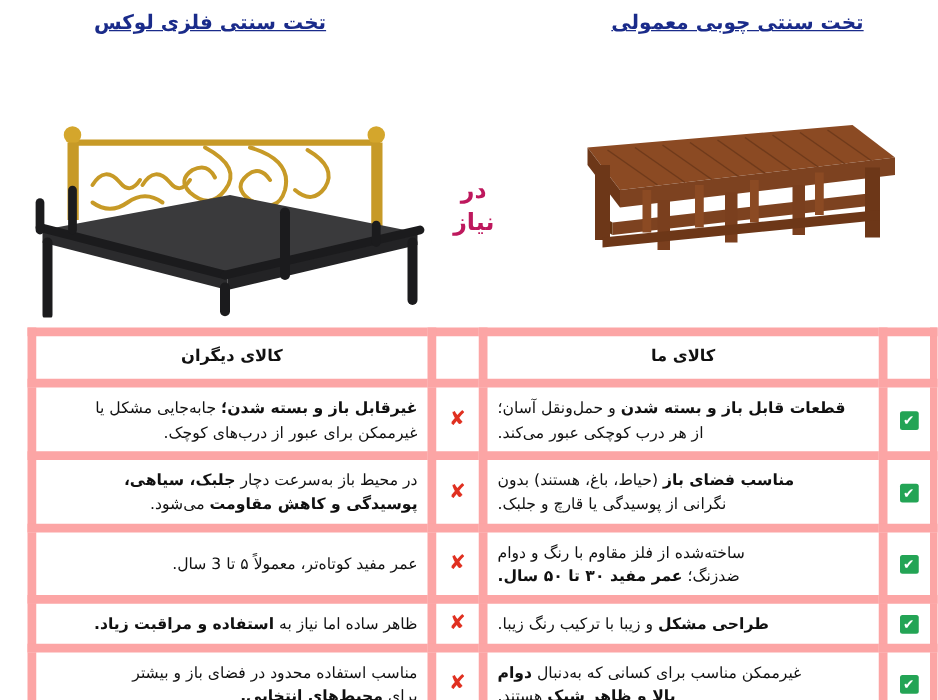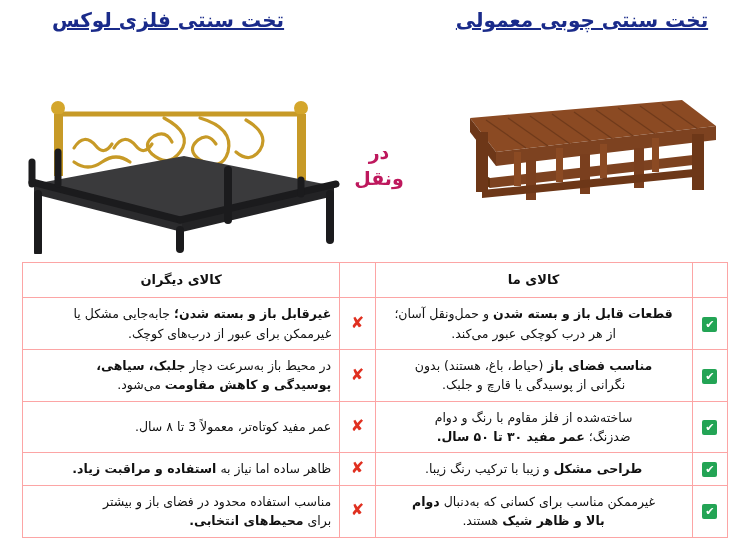--- a/index.html
+++ b/index.html
@@ -16,30 +16,30 @@
   .page {
     position: relative;
     width: 750px;
     height: 560px;
   }
 
   
   .heading {
     position: absolute;
     top: 8px;
-    font-size: 20px;
+    font-size: 16px;
     font-weight: bold;
     color: #1a2b8a;
     text-decoration: underline;
     text-align: center;
     white-space: nowrap;
     letter-spacing: 0px;
   }
   .heading-right {
-    right: 18px;
+    right: 10px;
     width: 300px;
   }
   .heading-left {
     left: 18px;
     width: 300px;
   }
 
   
   .versus {
     position: absolute;
@@ -74,21 +74,21 @@
   table.compare {
     position: absolute;
     left: 22px;
     top: 262px;
     width: 706px;
     border-collapse: collapse;
     table-layout: fixed;
     direction: rtl;
   }
   table.compare td, table.compare th {
-    border: 1px solid #fca5a5;
+    border: 7px solid #fca5a5;
     padding: 6px 8px;
     vertical-align: middle;
     font-size: 12.5px;
     color: #111111;
     line-height: 1.55;
   }
   table.compare th {
     font-size: 13px;
     font-weight: bold;
     text-align: center;
@@ -97,21 +97,21 @@
   }
   .col-mark {
     width: 26px;
     text-align: center;
     padding: 0;
   }
   .col-text {
     width: 305px;
   }
   .cell-ours {
-    text-align: center;
+    text-align: left;
   }
   .cell-others {
   }
   .mark-cross {
     color: #e03020;
     font-size: 16px;
     font-weight: bold;
     line-height: 1;
   }
   .mark-check {
@@ -131,21 +131,21 @@
 </head>
 <body>
 
 <div class="page">
 
   <div class="heading heading-left">تخت سنتی فلزی لوکس</div>
   <div class="heading heading-right">تخت سنتی چوبی معمولی</div>
 
   <div class="versus">
     <div>در</div>
-    <div>ونقل</div>
+    <div>نیاز</div>
   </div>
 
   <div class="product product-metal">
     <svg width="330" height="210" viewBox="0 0 330 210" xmlns="http://www.w3.org/2000/svg">
 
       <g stroke="#c79a27" stroke-width="5" fill="none" stroke-linecap="round">
         <path d="M44 70 L285 70"></path>
         <path d="M44 70 L44 108"></path>
       </g>
 
@@ -276,21 +276,21 @@
           <span class="mark-check">✔</span>
         </td>
         <td class="cell-ours">
           <span>ساخته‌شده از فلز مقاوم با رنگ و دوام</span><br>
           <span>ضدزنگ؛ </span><b>عمر مفید ۳۰ تا ۵۰ سال.</b>
         </td>
         <td class="col-mark">
           <span class="mark-cross">✘</span>
         </td>
         <td class="cell-others">
-          <span>عمر مفید کوتاه‌تر، معمولاً 3 تا ۸ سال.</span>
+          <span>عمر مفید کوتاه‌تر، معمولاً ۵ تا 3 سال.</span>
         </td>
       </tr>
 
       <tr>
         <td class="col-mark">
           <span class="mark-check">✔</span>
         </td>
         <td class="cell-ours">
           <b>طراحی مشکل</b><span> و زیبا با ترکیب رنگ زیبا.</span>
         </td>

